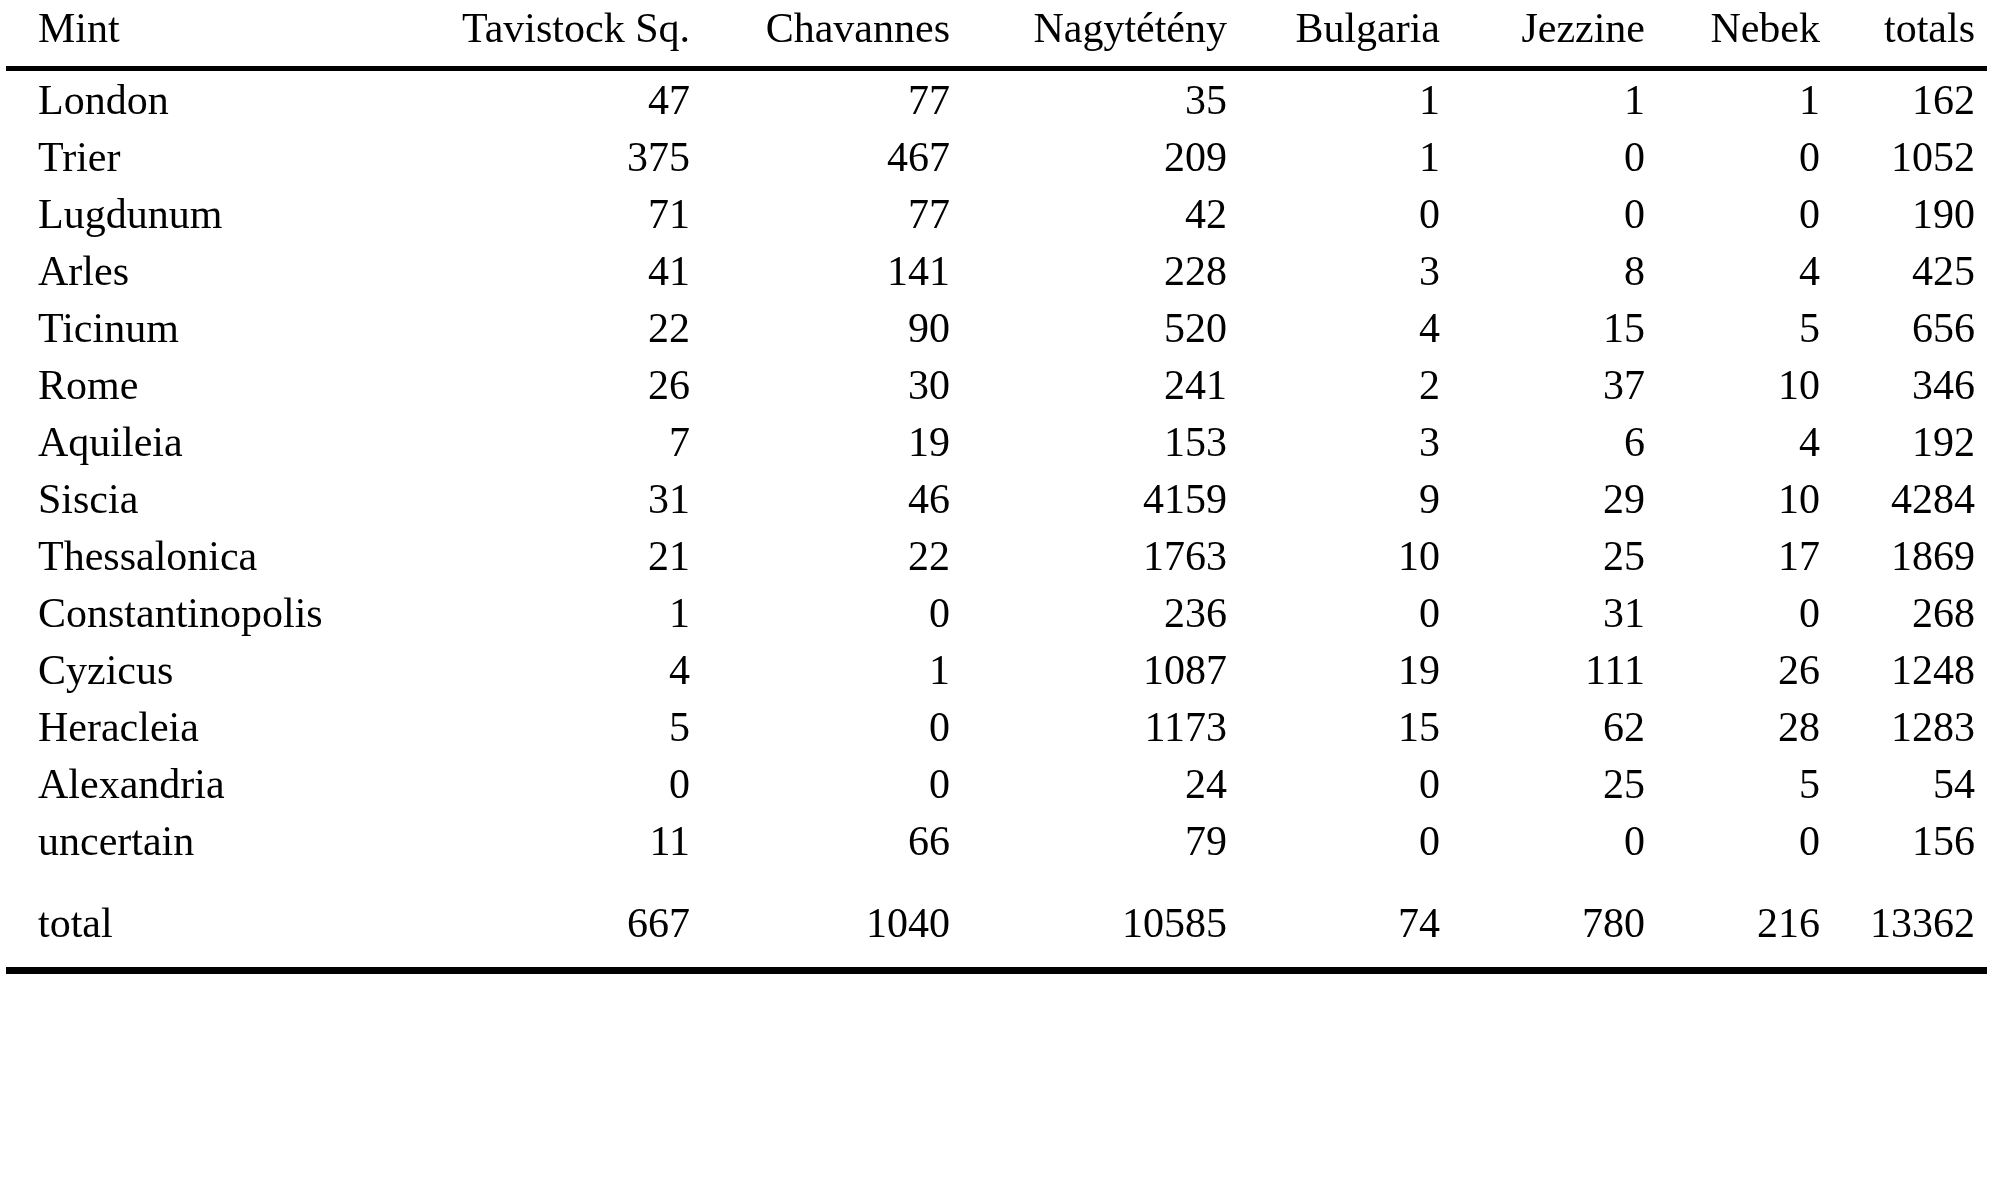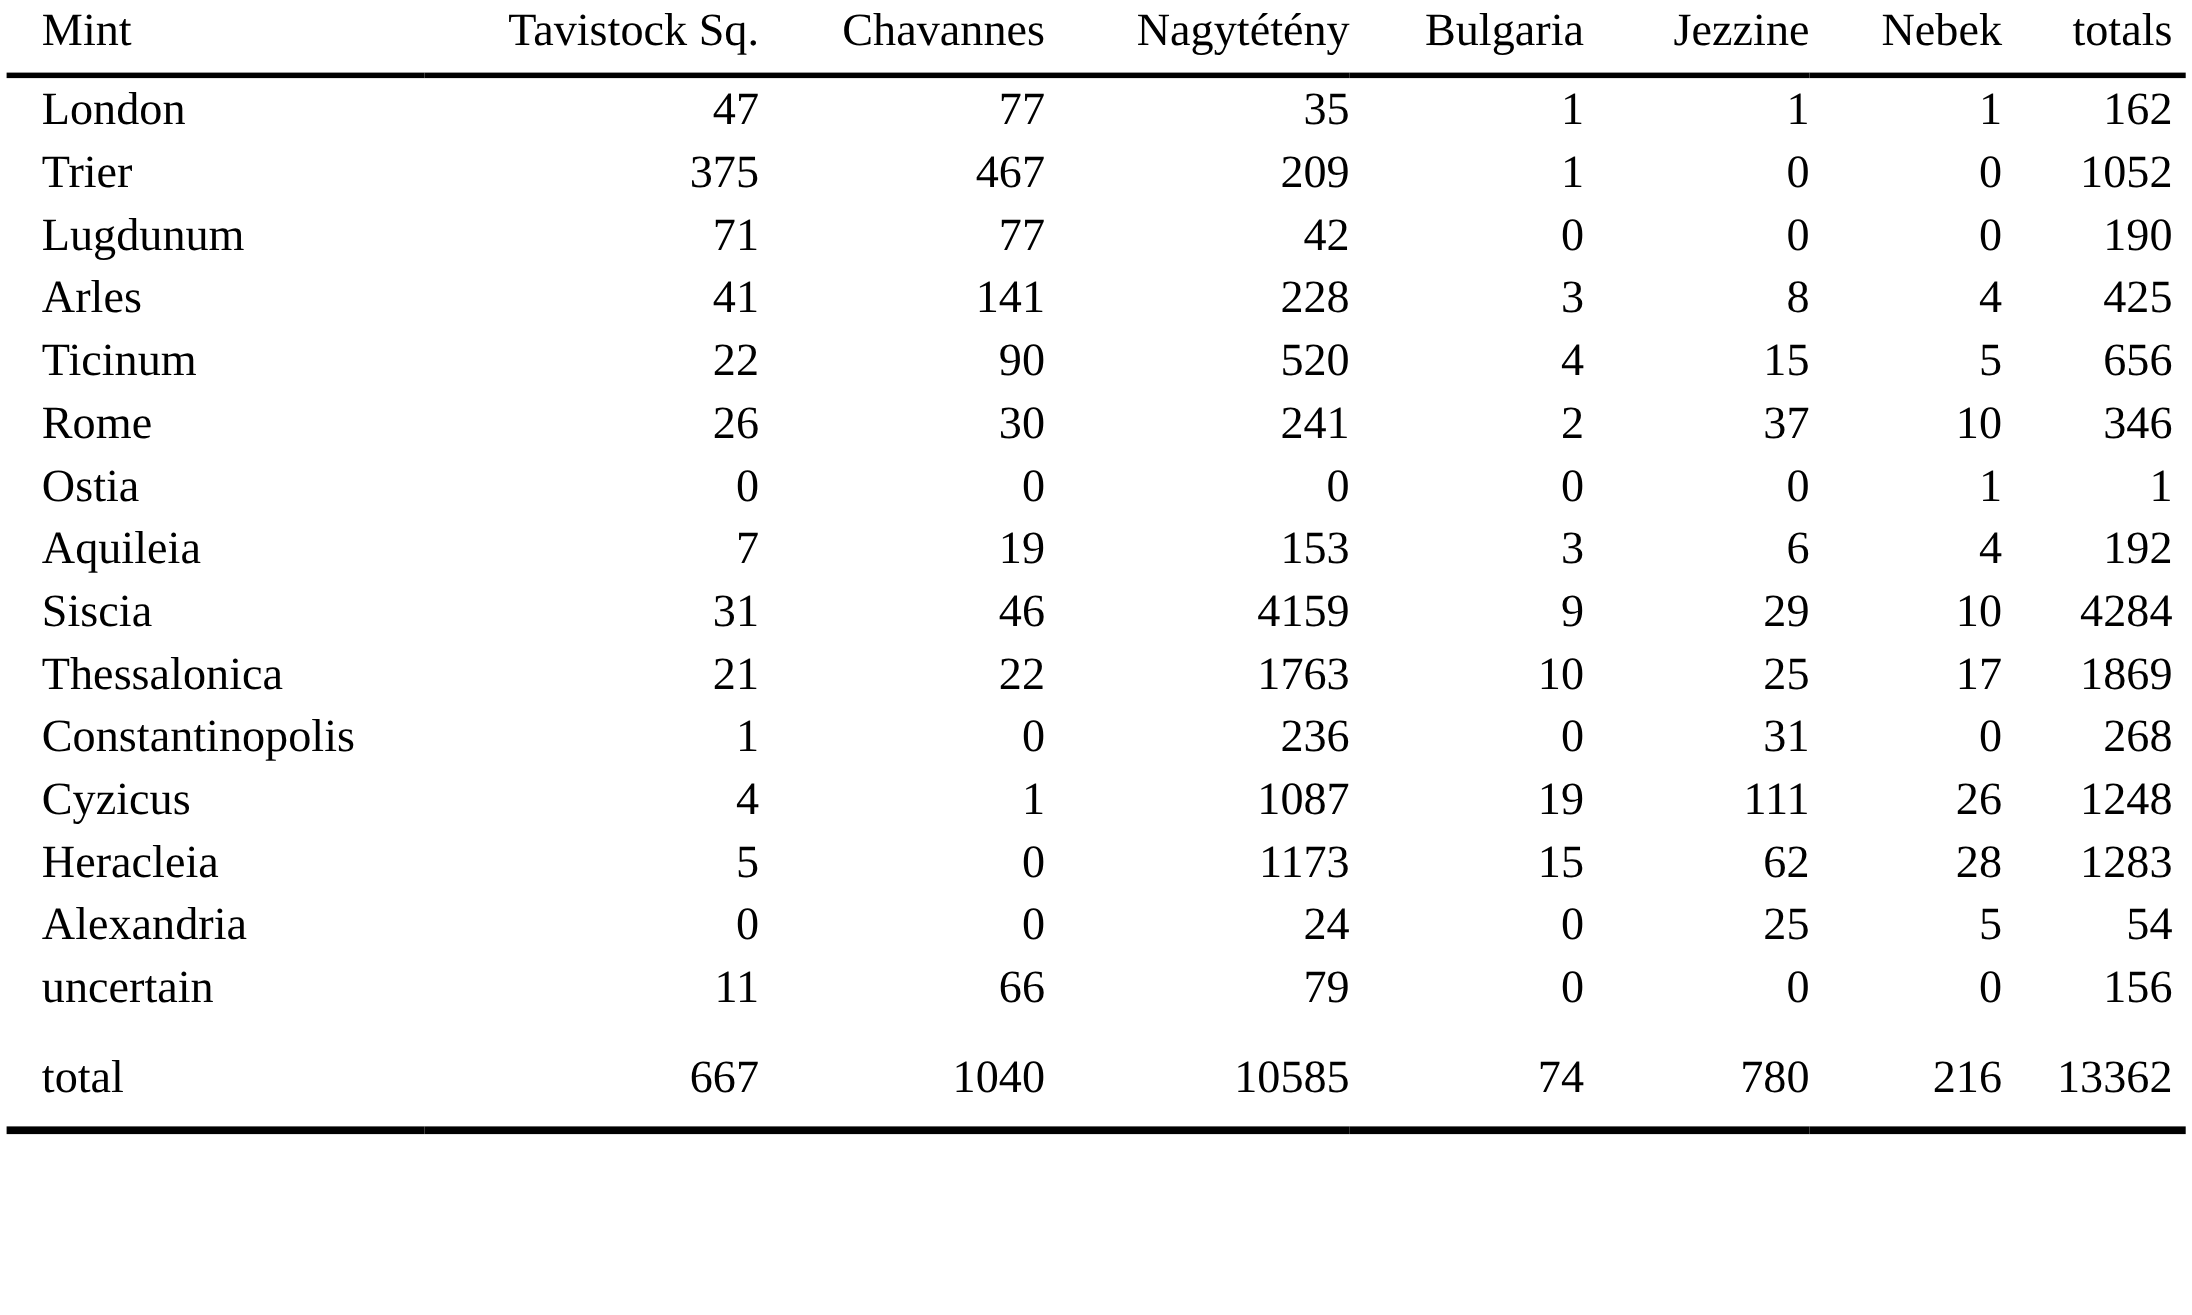--- a/index.html
+++ b/index.html
@@ -2,21 +2,21 @@
 <html><head>
 <meta charset="utf-8">
 <style>
   html, body {
     margin: 0;
     padding: 0;
     background: #ffffff;
   }
   .page {
     width: 1993px;
-    height: 1195px;
+    height: 1026px;
     box-sizing: border-box;
     background: #ffffff;
     color: #000000;
     padding: 0 6px;
     font-family: "Liberation Serif", "DejaVu Serif", serif;
     overflow: hidden;
   }
   table.mint-table {
     width: 100%;
     border-collapse: collapse;
@@ -147,30 +147,20 @@
           <td class="first">Rome</td>
           <td class="">26</td>
           <td class="">30</td>
           <td class="">241</td>
           <td class="">2</td>
           <td class="">37</td>
           <td class="">10</td>
           <td class=" last">346</td>
         </tr>
         <tr>
-          <td class="first">Ostia</td>
-          <td class="">0</td>
-          <td class="">0</td>
-          <td class="">0</td>
-          <td class="">0</td>
-          <td class="">0</td>
-          <td class="">1</td>
-          <td class=" last">1</td>
-        </tr>
-        <tr>
           <td class="first">Aquileia</td>
           <td class="">7</td>
           <td class="">19</td>
           <td class="">153</td>
           <td class="">3</td>
           <td class="">6</td>
           <td class="">4</td>
           <td class=" last">192</td>
         </tr>
         <tr>

